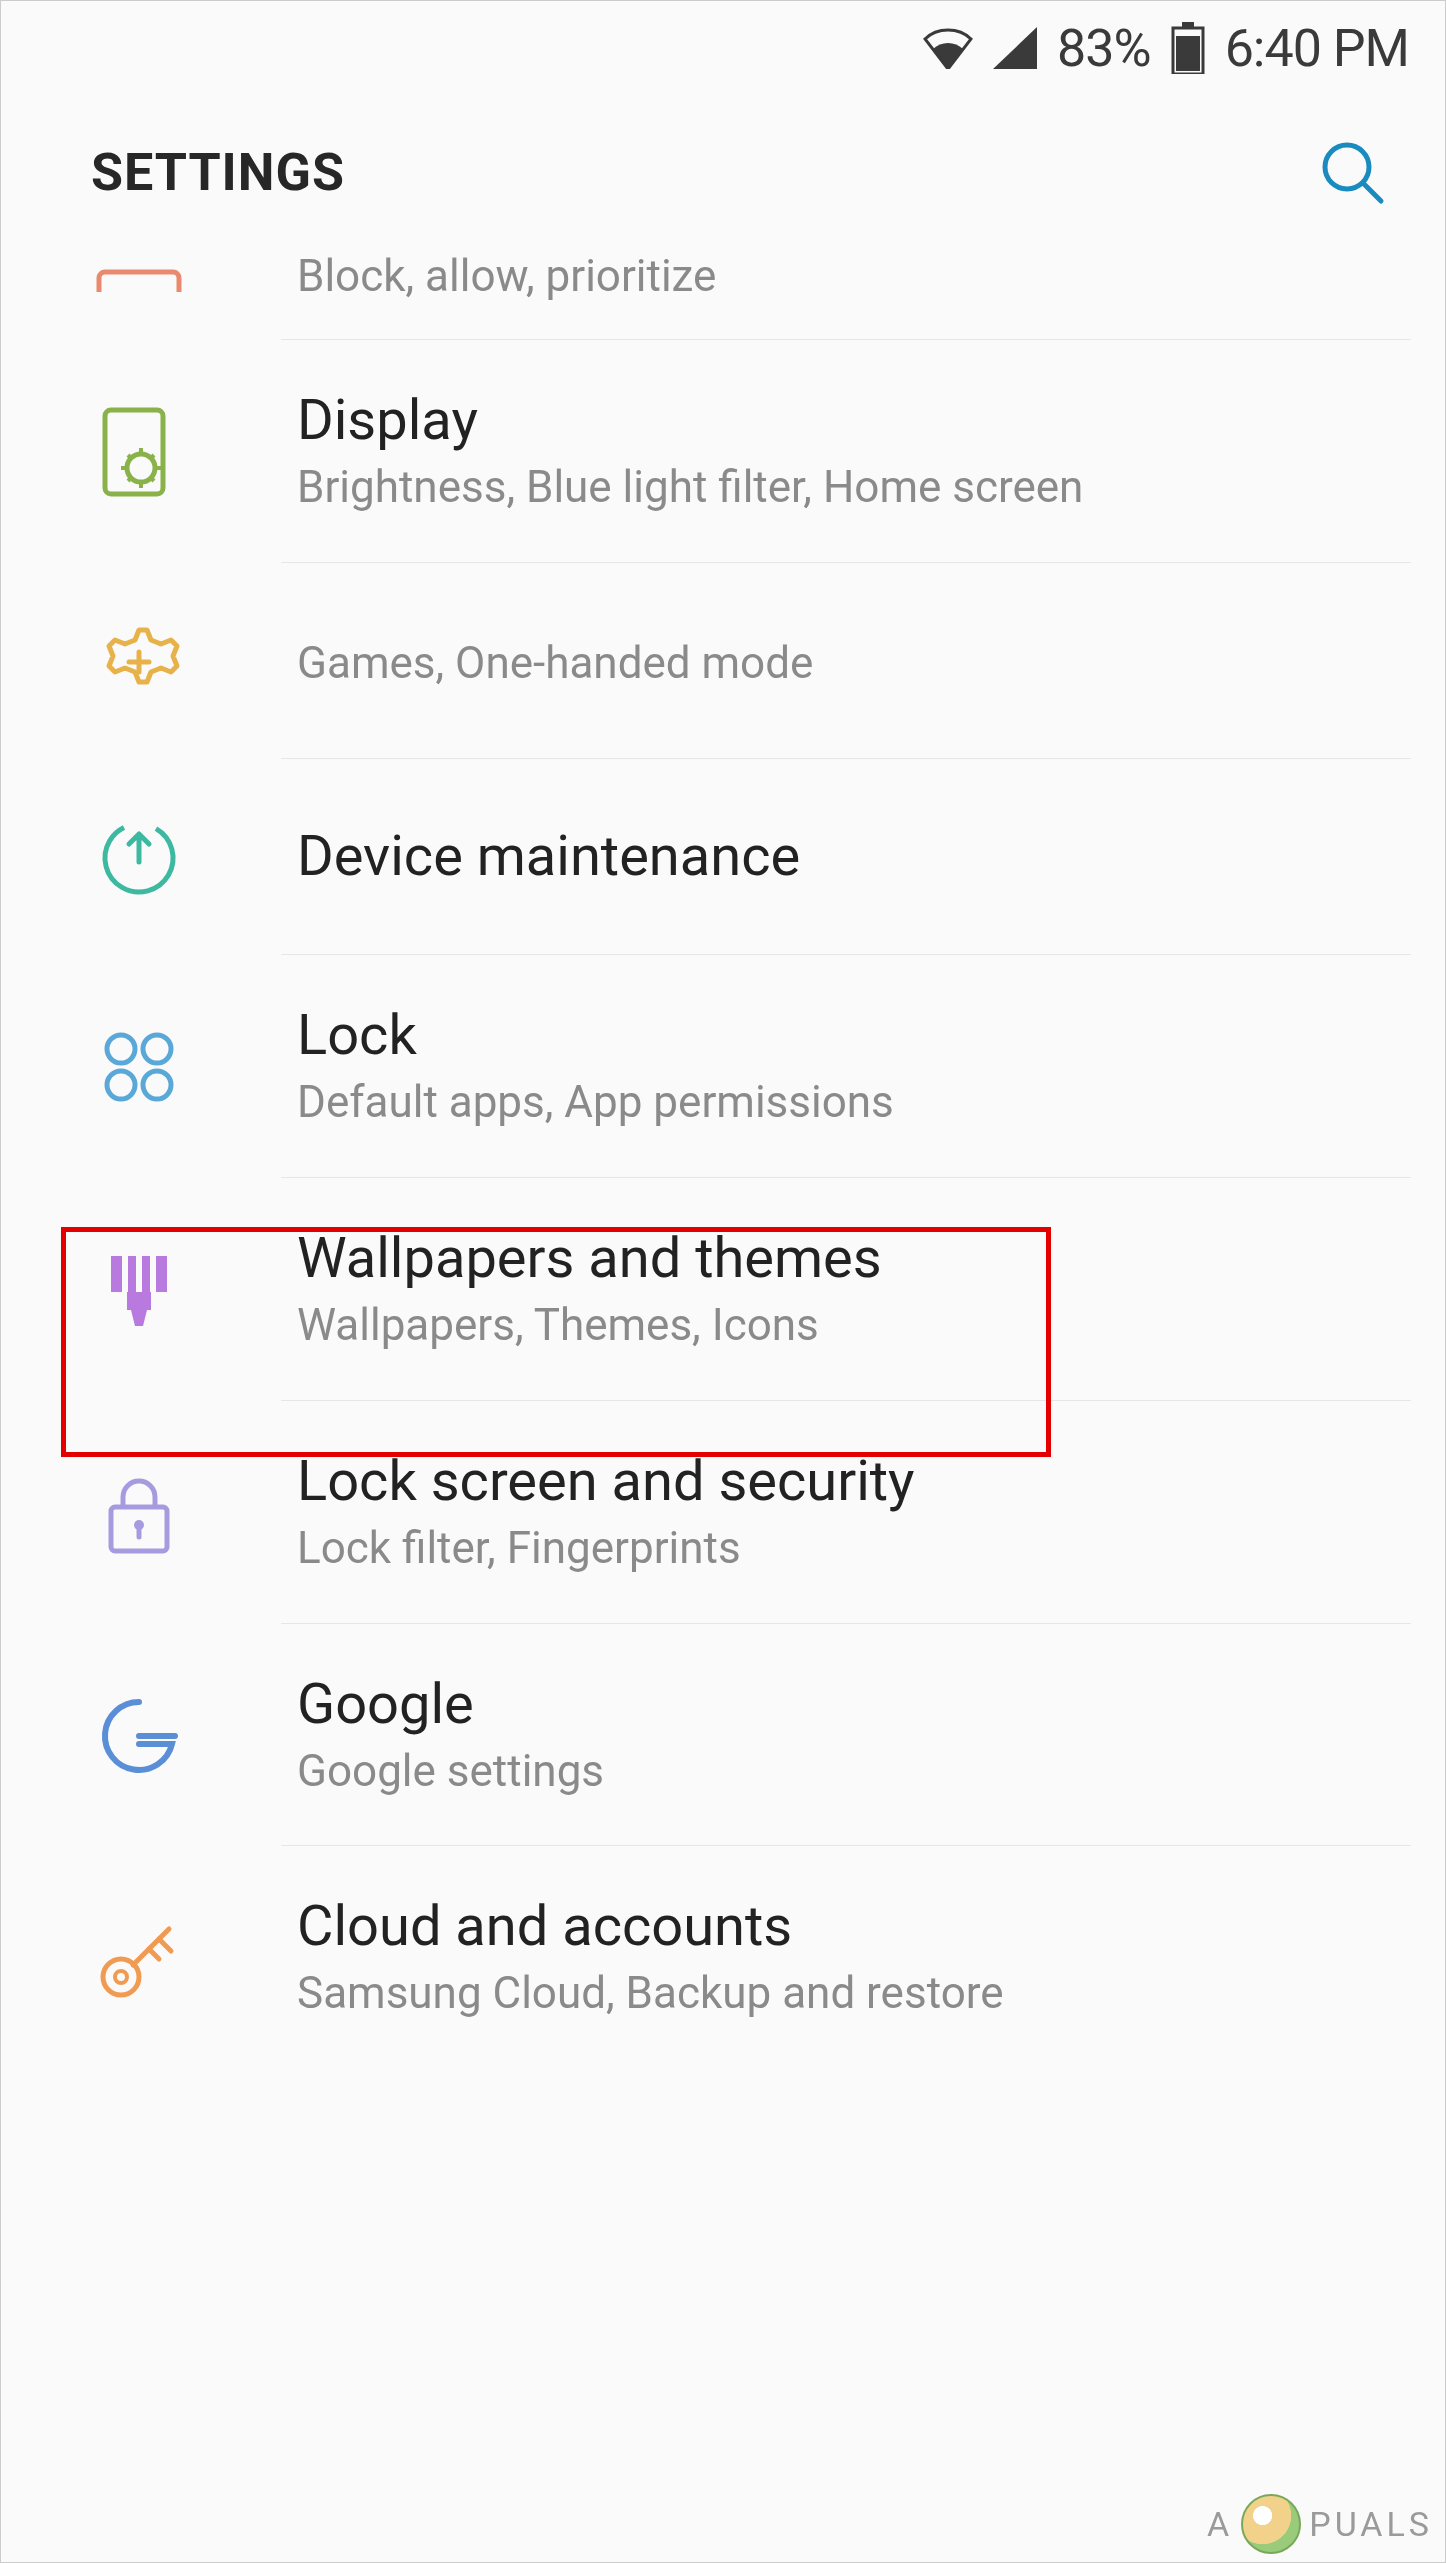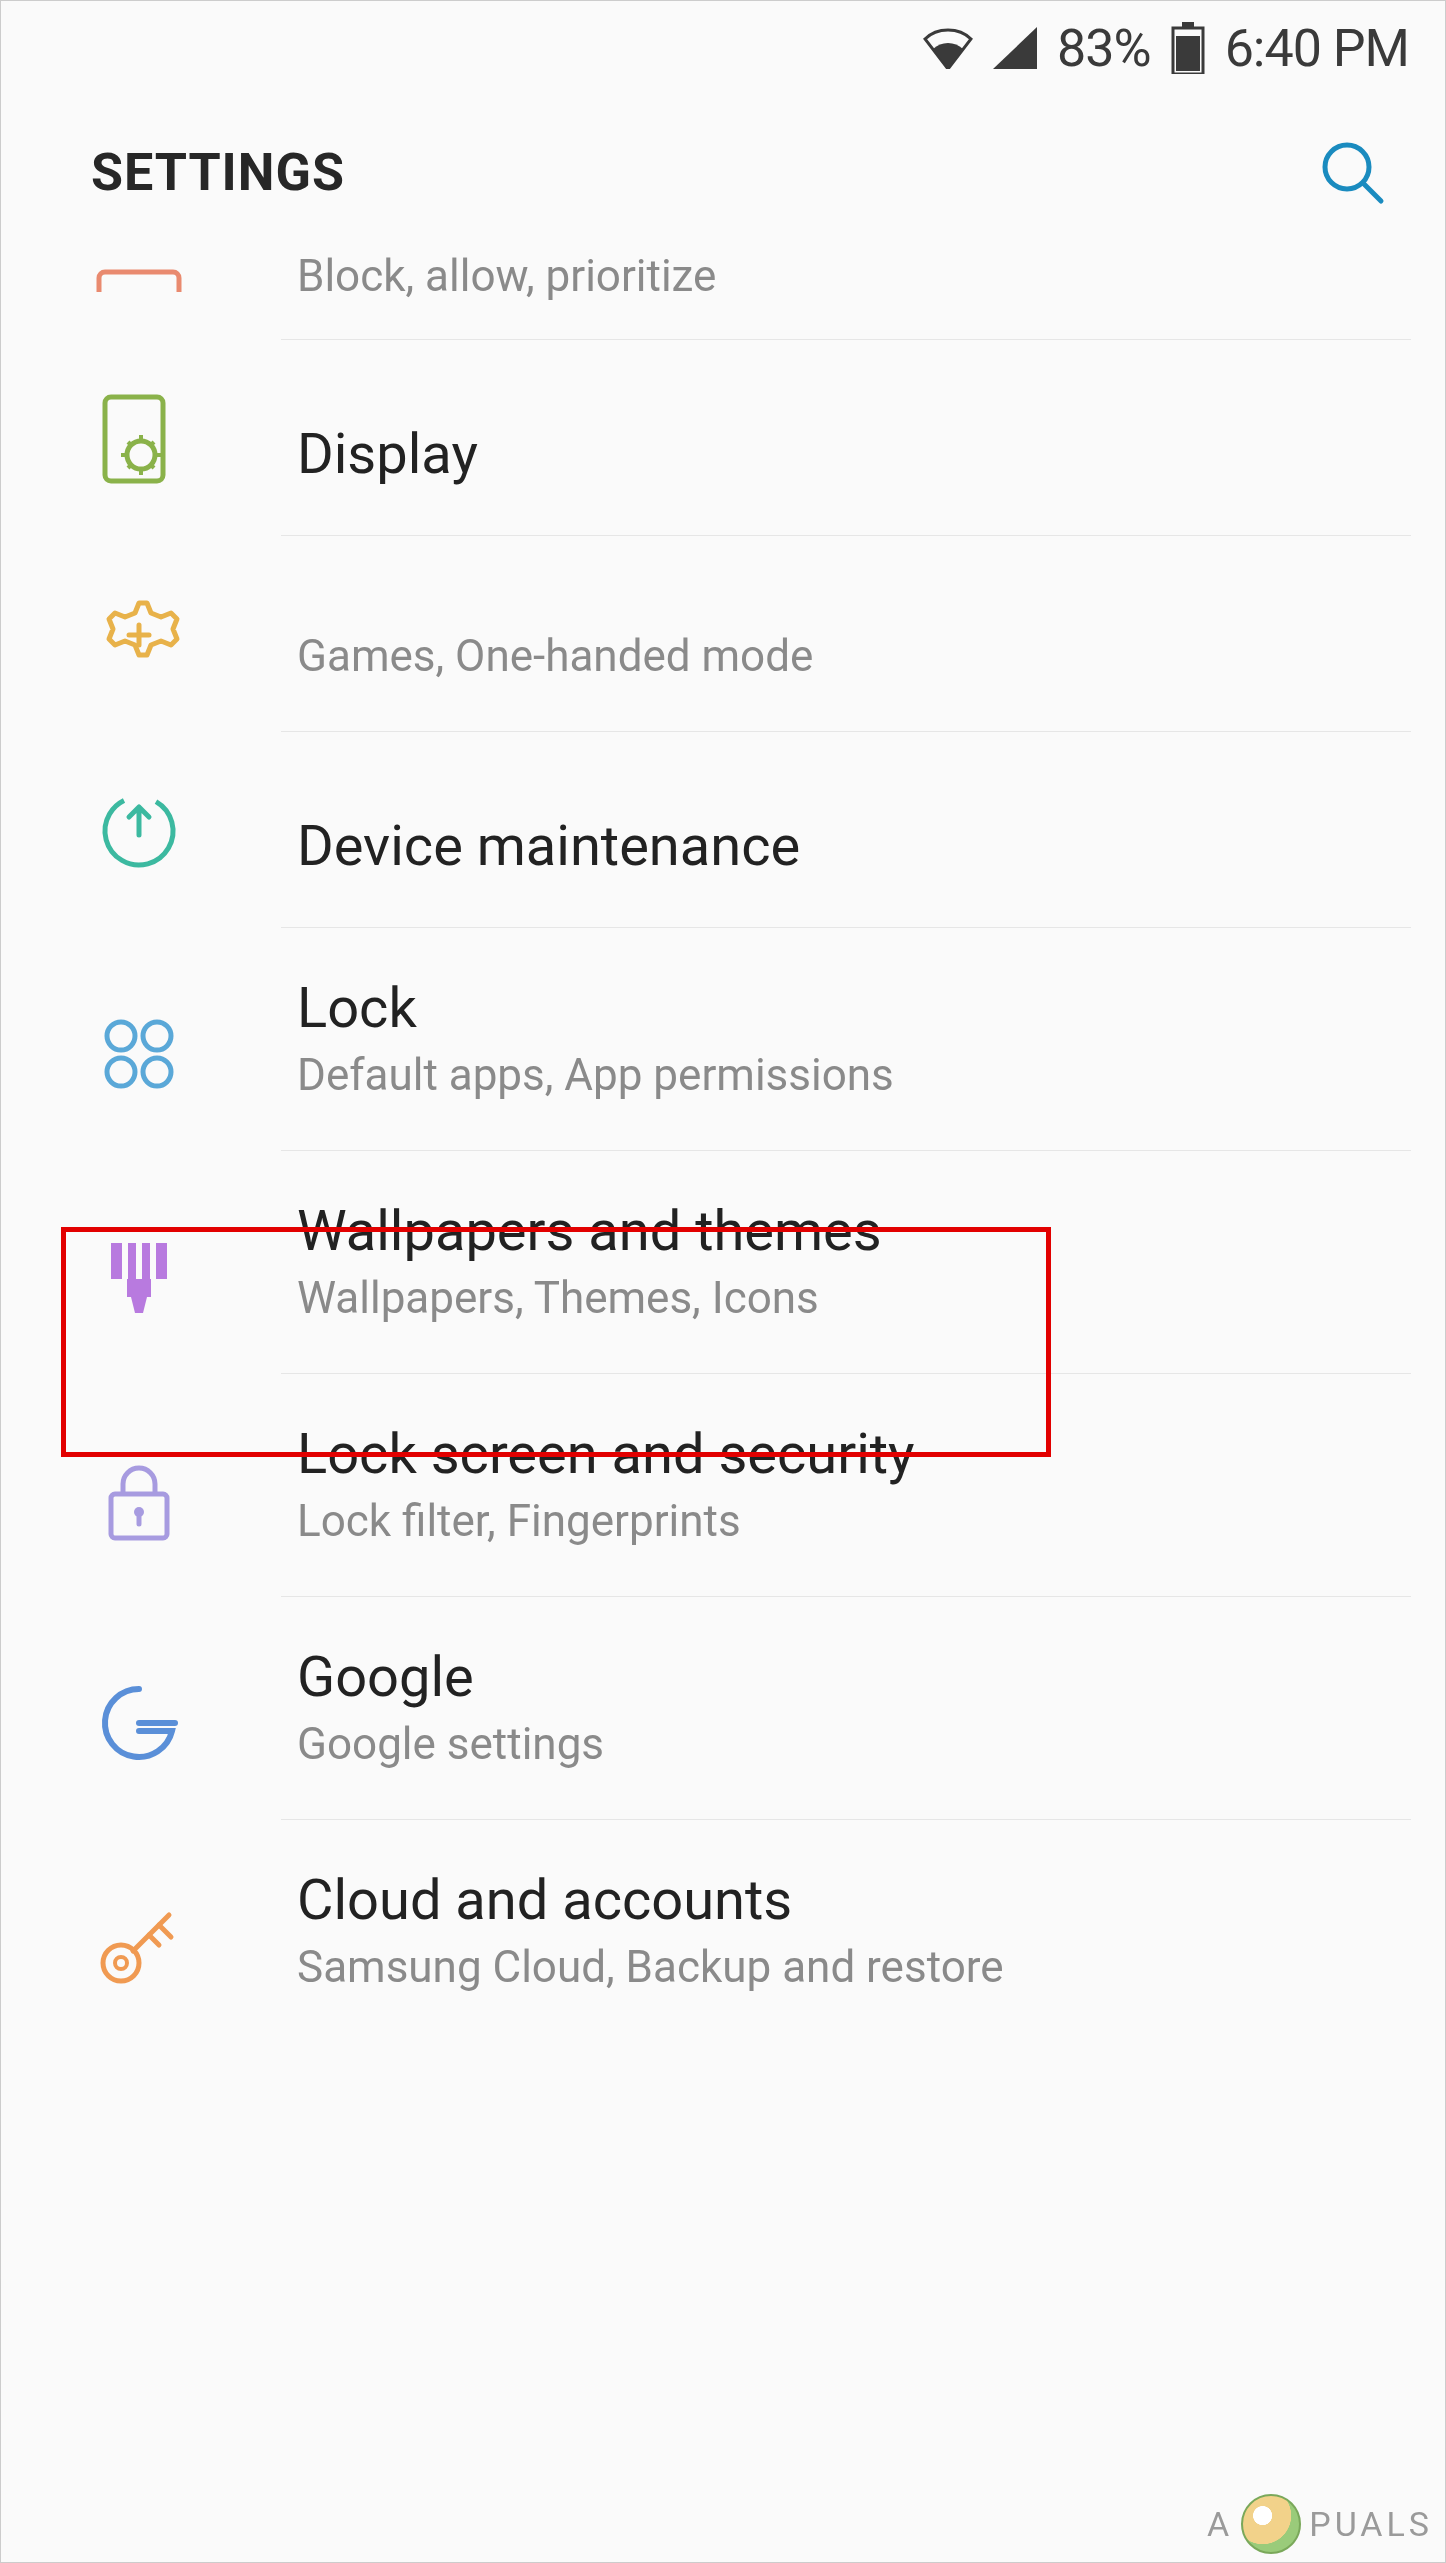--- a/index.html
+++ b/index.html
@@ -9,21 +9,21 @@
   .status-bar { display:flex; justify-content:flex-end; align-items:center; gap:20px; padding:8px 36px 0 0; height:86px; color:#3a3a3a; font-size:52px; font-weight:400;}
   .status-bar .batt-text { letter-spacing:-1px;}
   .status-bar .time { letter-spacing:-1px;}
   .status-bar svg { display:block;}
   
   .header { display:flex; align-items:center; justify-content:space-between; padding:50px 58px 60px 90px; }
   .header-title { font-size:52px; font-weight:700; letter-spacing:1px; color:#272727;text-align:right;}
   .search-btn svg { display:block;}
   
   .list { }
-  .item { display:flex; align-items:flex-end; padding:48px 40px 48px 90px; position:relative;}
+  .item { display:flex; align-items:center; padding:48px 40px 48px 90px; position:relative;}
   .item.first { padding-top:0; margin-top:-14px; align-items:center; height:86px; overflow:hidden;}
   .item + .item::before { content:""; position:absolute; top:0; left:280px; right:34px; height:1px; background:#e6e6e6;}
   .item .icon { width:96px; height:96px; flex:0 0 96px; margin-right:110px; margin-top:4px; }
   .item.first .icon { margin-top:0; height:40px; overflow:hidden;}
   .item .txt {}
   .item .title { font-size:56px; color:#222; line-height:1.18; font-weight:400;}
   .item .sub { font-size:44px; color:#8a8a8a; margin-top:8px; line-height:1.2;}
   
   .highlight { position:absolute; border:5px solid #e20000; pointer-events:none; }
   
@@ -97,20 +97,21 @@
               <line x1="64" y1="64" x2="70" y2="64"></line>
               <line x1="37" y1="51" x2="41" y2="55"></line>
               <line x1="59" y1="73" x2="63" y2="77"></line>
               <line x1="37" y1="77" x2="41" y2="73"></line>
               <line x1="59" y1="55" x2="63" y2="51"></line>
             </g>
           </svg>
       </div>
       <div class="txt">
         <div class="title">Display</div>
+        <div class="sub">Brightness, Blue light filter, Home screen</div>
       </div>
     </div>
 
     <div class="item">
       <div class="icon">
         <svg width="96" height="96" viewBox="0 0 96 96">
             <path d="M48 10 l8 0 l4 10 l10 4 l10 -4 l6 6 l-4 10 l4 10 l-6 6 l-10 -4 l-10 4 l-4 10 l-8 0 l-4 -10 l-10 -4 l-10 4 l-6 -6 l4 -10 l-4 -10 l6 -6 l10 4 l10 -4 Z" fill="none" stroke="#e8b24a" stroke-width="5" stroke-linejoin="round" transform="translate(0,6)"></path>
             <line x1="38" y1="48" x2="58" y2="48" stroke="#e8b24a" stroke-width="5" stroke-linecap="round"></line>
             <line x1="48" y1="38" x2="48" y2="58" stroke="#e8b24a" stroke-width="5" stroke-linecap="round"></line>
           </svg>

